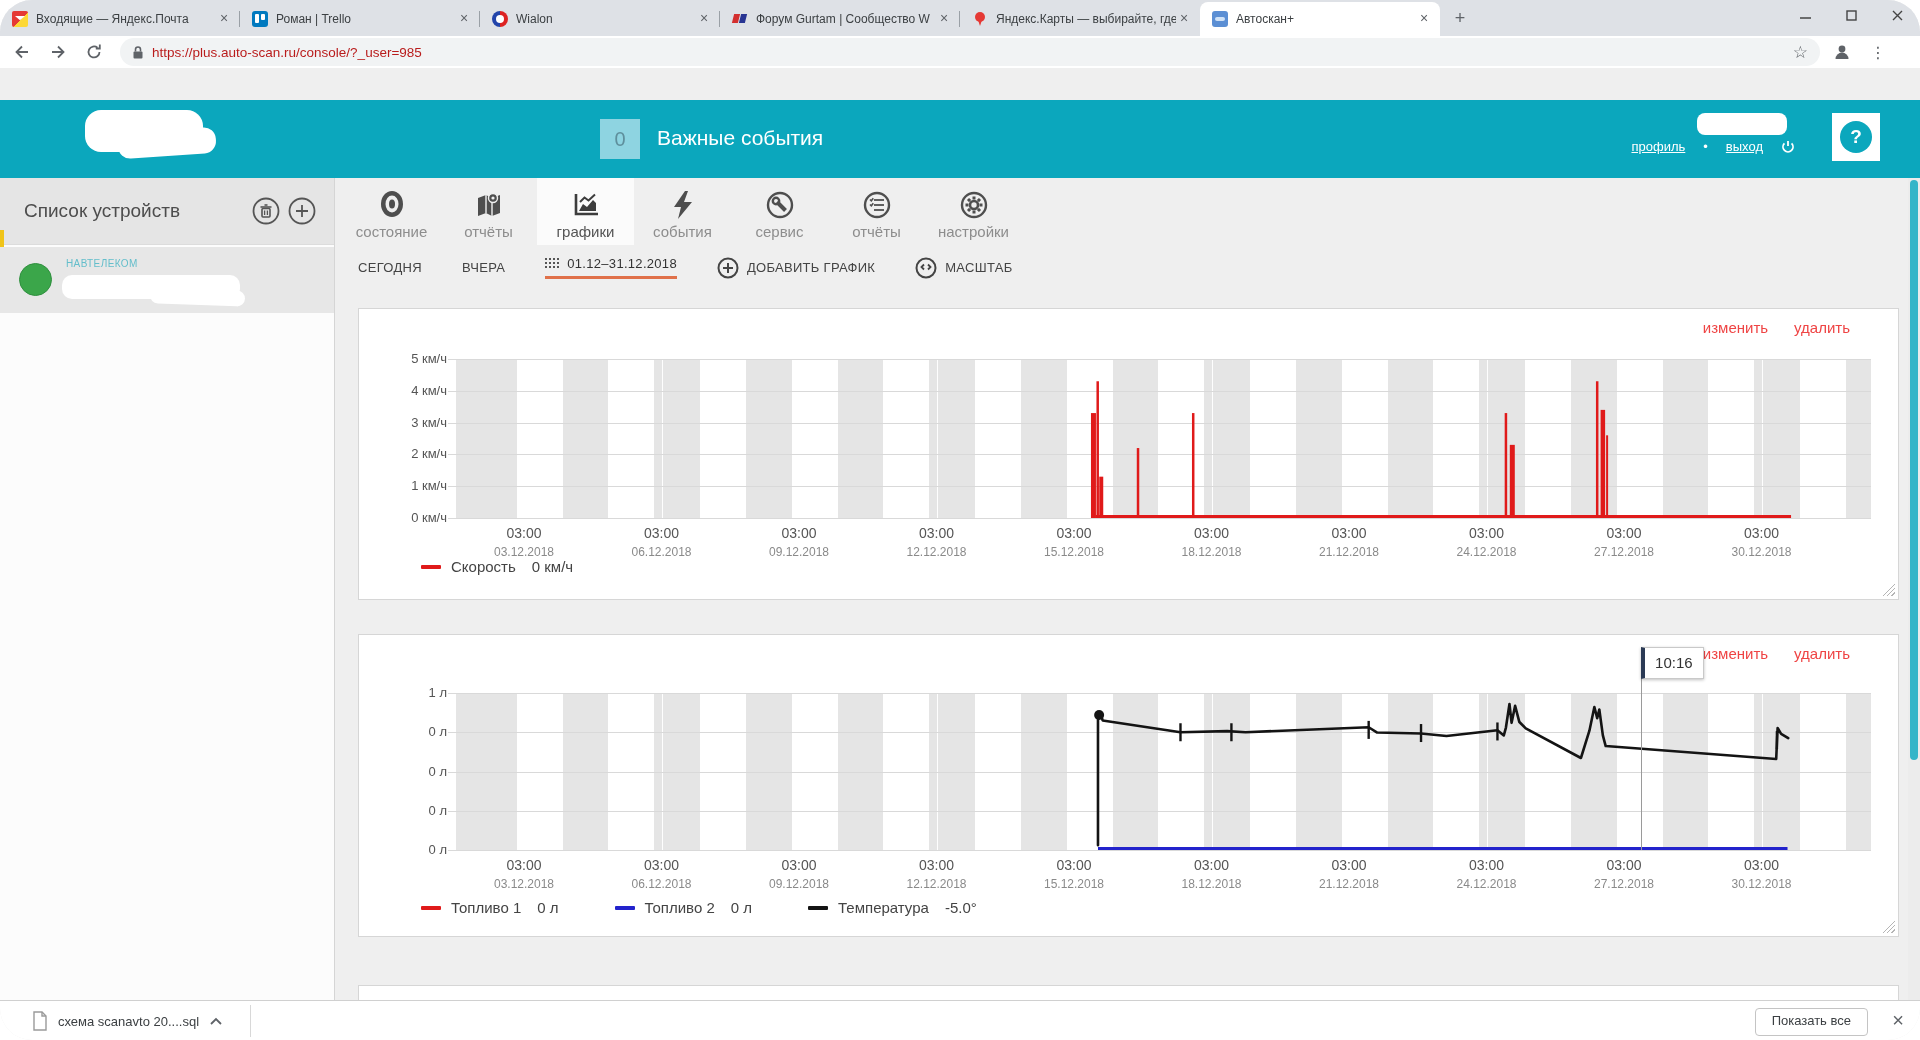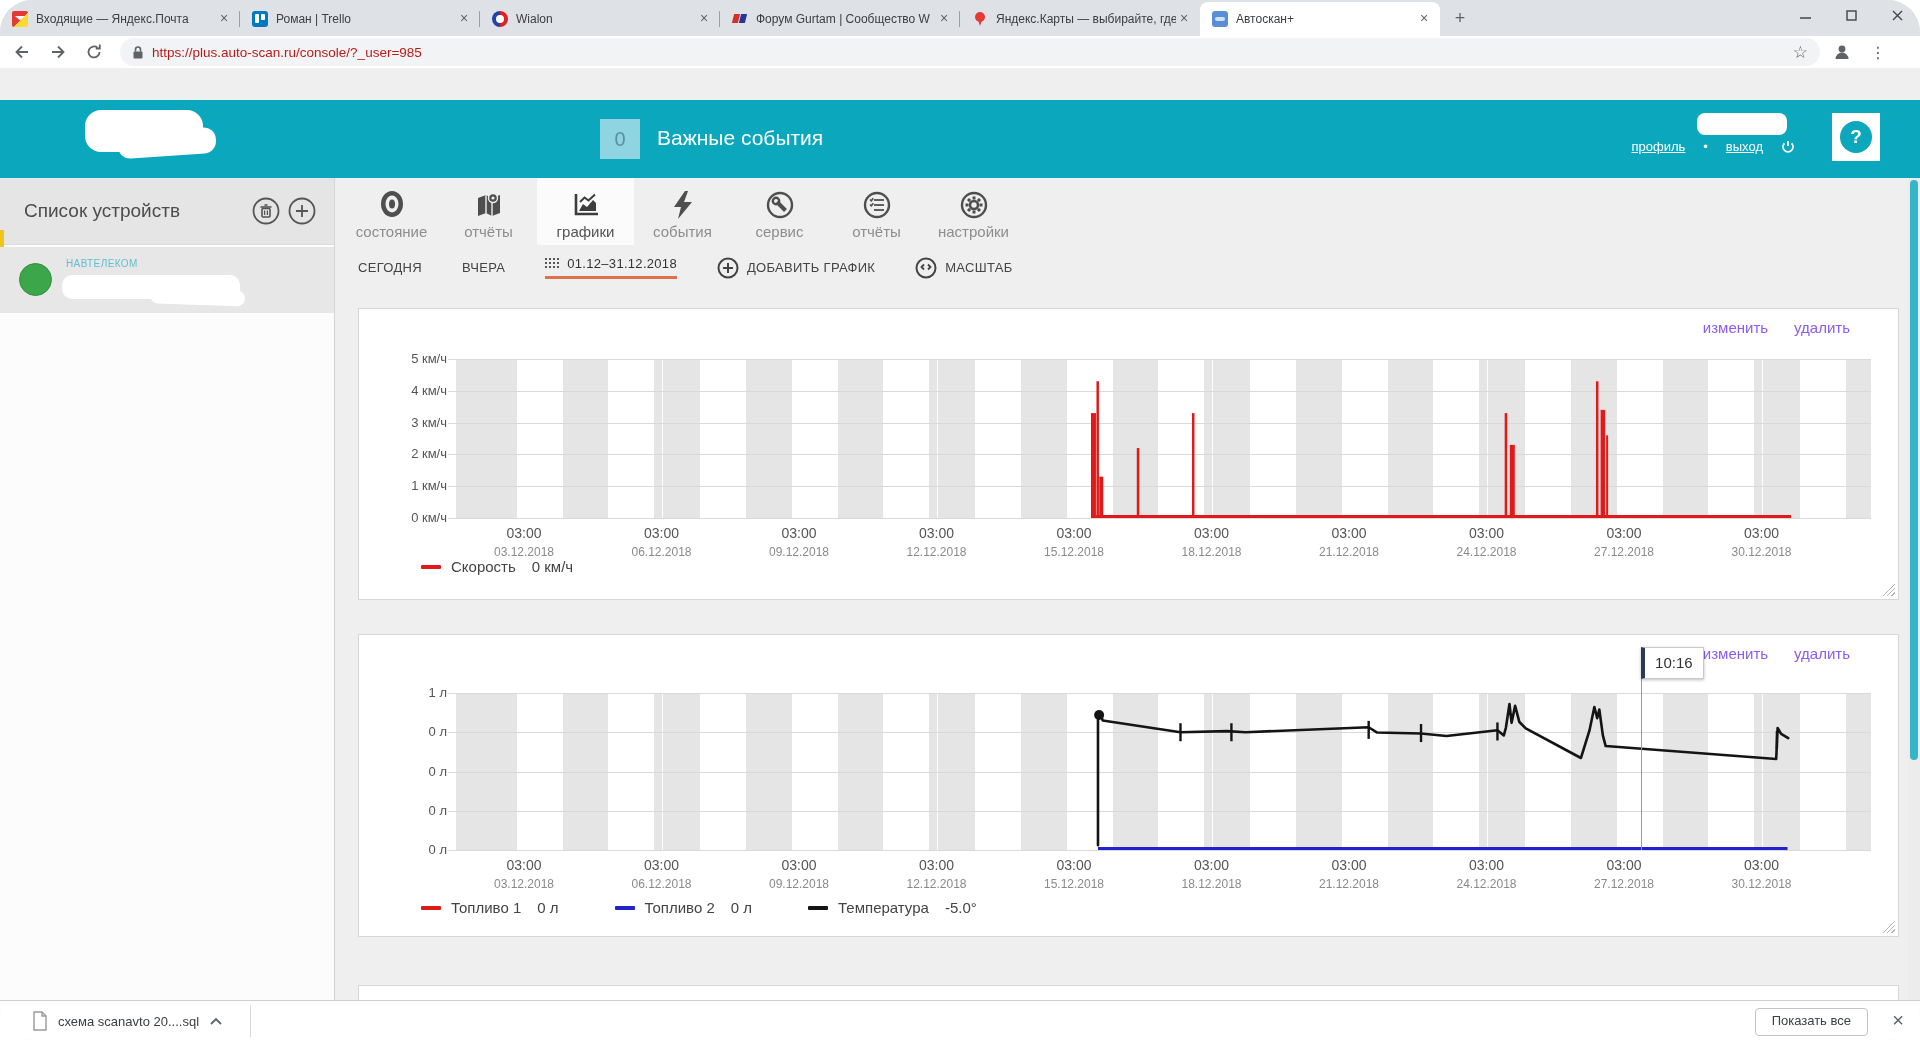--- a/index.html
+++ b/index.html
@@ -74,21 +74,21 @@
   .filters{position:absolute;left:22px;top:67px;height:45px;display:flex;align-items:center;gap:40px;justify-content:center;}
   .fitem{font-size:13px;color:#444;letter-spacing:.3px;display:flex;align-items:center;gap:8px;cursor:pointer;white-space:nowrap;}
   .fitem.range{border-bottom:3px solid #e0714a;padding-bottom:5px;color:#333;}
 
   
   .panel{position:absolute;left:22px;width:1541px;background:#fff;border:1px solid #d6d6d6;box-sizing:border-box;}
   #panel1{top:130px;height:292px;}
   #panel2{top:456px;height:303px;}
   .panel-sliver{position:absolute;left:22px;top:807px;width:1541px;height:30px;background:#fff;border:1px solid #d6d6d6;box-sizing:border-box;}
   .panel-actions{position:absolute;top:10px;right:48px;display:flex;gap:26px;z-index:5;}
-  .plink{color:#8b5cf6;font-size:15px;cursor:pointer;}
+  .plink{color:#ef4444;font-size:15px;cursor:pointer;}
   .plot{position:absolute;left:97px;background:repeating-linear-gradient(90deg,#e5e5e5 0 45.83px,#ffffff 45.83px 91.66px);background-position:15px 0;}
   .plot1{top:50px;width:1415px;height:159px;}
   .plot2{top:58px;width:1415px;height:157px;}
   .vline{position:absolute;top:0;bottom:0;width:1px;background:rgba(255,255,255,.95);}
   .hline{position:absolute;left:-8px;right:0;height:1px;background:#d9d9d9;}
   .ylabels{position:absolute;left:0;width:88px;}
   #p1-ylab{top:50px;} #p2-ylab{top:58px;}
   .yl{position:absolute;right:0;font-size:13px;color:#555;white-space:nowrap;}
   .xticks{position:absolute;left:97px;width:1415px;}
   #p1-xt{top:216px;} #p2-xt{top:222px;}

